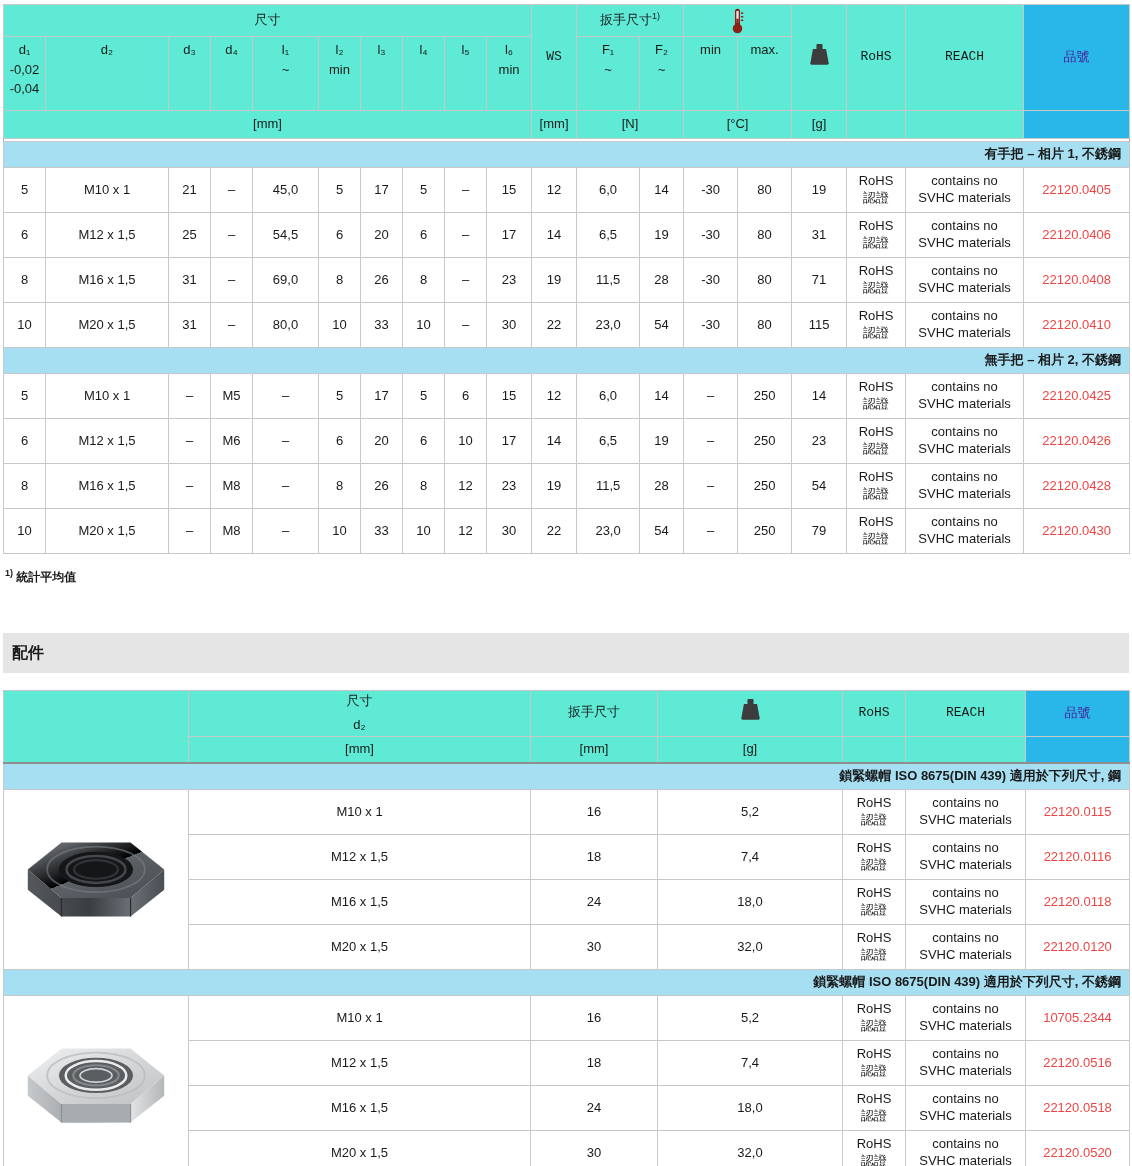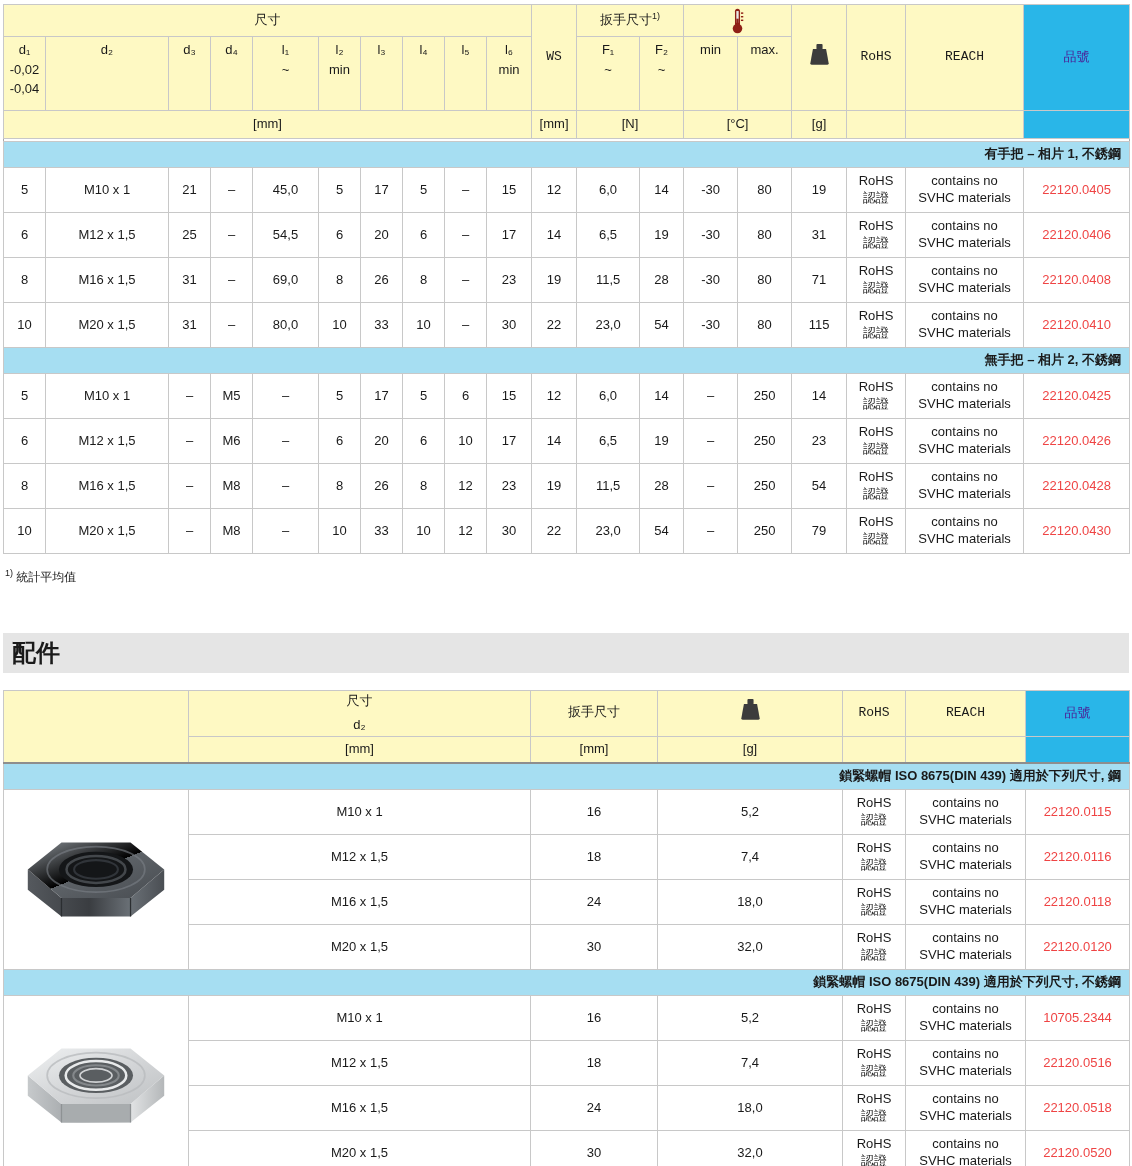--- a/index.html
+++ b/index.html
@@ -10,44 +10,44 @@
     color:#1a1a1a; font-size:13px;
     padding:4px 3px 0 3px;
   }
   table { border-collapse:collapse; table-layout:fixed; width:1126px; }
   .spec td, .spec th, .acc td, .acc th {
     border:1px solid #c8c8c8; text-align:center; vertical-align:middle;
     padding:2px; font-weight:normal; font-size:13px; line-height:1.3;
     overflow:hidden;
   }
   .spec, .acc { border:1px solid #a8a8a8; }
-  .hdr { background:#fef9c3; }
+  .hdr { background:#5eead4; }
   .gh  { height:30px; }
   .top { vertical-align:top; padding-top:6px;font-family:Liberation Mono, monospace; }
   .sh td, .sh th { vertical-align:top; padding-top:3px; height:74px; line-height:1.5; }
   .units td { height:28px; }
   .hb { border-bottom-style:hidden; }
   .pn-head {
     background:#29b6e8; color:#4c1d95; font-weight:bold;
     vertical-align:top; padding-top:8px; border-color:#29b6e8 #a8a8a8 #29b6e8 #c8c8c8;
   }
   .pn-unit { background:#29b6e8; border-color:#72cff2 #a8a8a8 #c8c8c8 #c8c8c8; border-top-width:1px; }
   .gap td { border-left:none; border-right:none; border-bottom:none; height:3px; padding:0; }
   .bar td {
     background:#a6def2; text-align:right; font-weight:bold;
     padding:4px 8px; height:26px;
   }
   .row td { height:45px; background:#fff; }
   .part { color:#ef4444; font-size:13.5px; }
   .small2 { line-height:1.3; }
-  .footnote { margin:14px 0 0 2px; font-size:12px; }
+  .footnote { margin:14px 0 0 2px; font-size:12px;font-weight:bold; }
   .footnote sup { font-size:9px; }
   .acc-heading {
     margin-top:47px; height:40px; background:#e5e5e5;
-    font-size:24px; font-weight:bold; line-height:40px; padding-left:9px;
+    font-size:16px; font-weight:bold; line-height:40px; padding-left:9px;
   }
   .acc { margin-top:17px; }
   .acc-r1 th { height:28px; }
   .acc-units td { height:27px; border-bottom:2px solid #8e8e8e; }
   .acc .dark-b { border-bottom:2px solid #8e8e8e; }
   .img-cell { background:#fff; vertical-align:middle; }
   .dim-merged { vertical-align:top; padding-top:5px; }
   .dim-merged .l2 { margin-top:7px; }
   sup.mk { font-size:9px; vertical-align:super; }
 </style>

